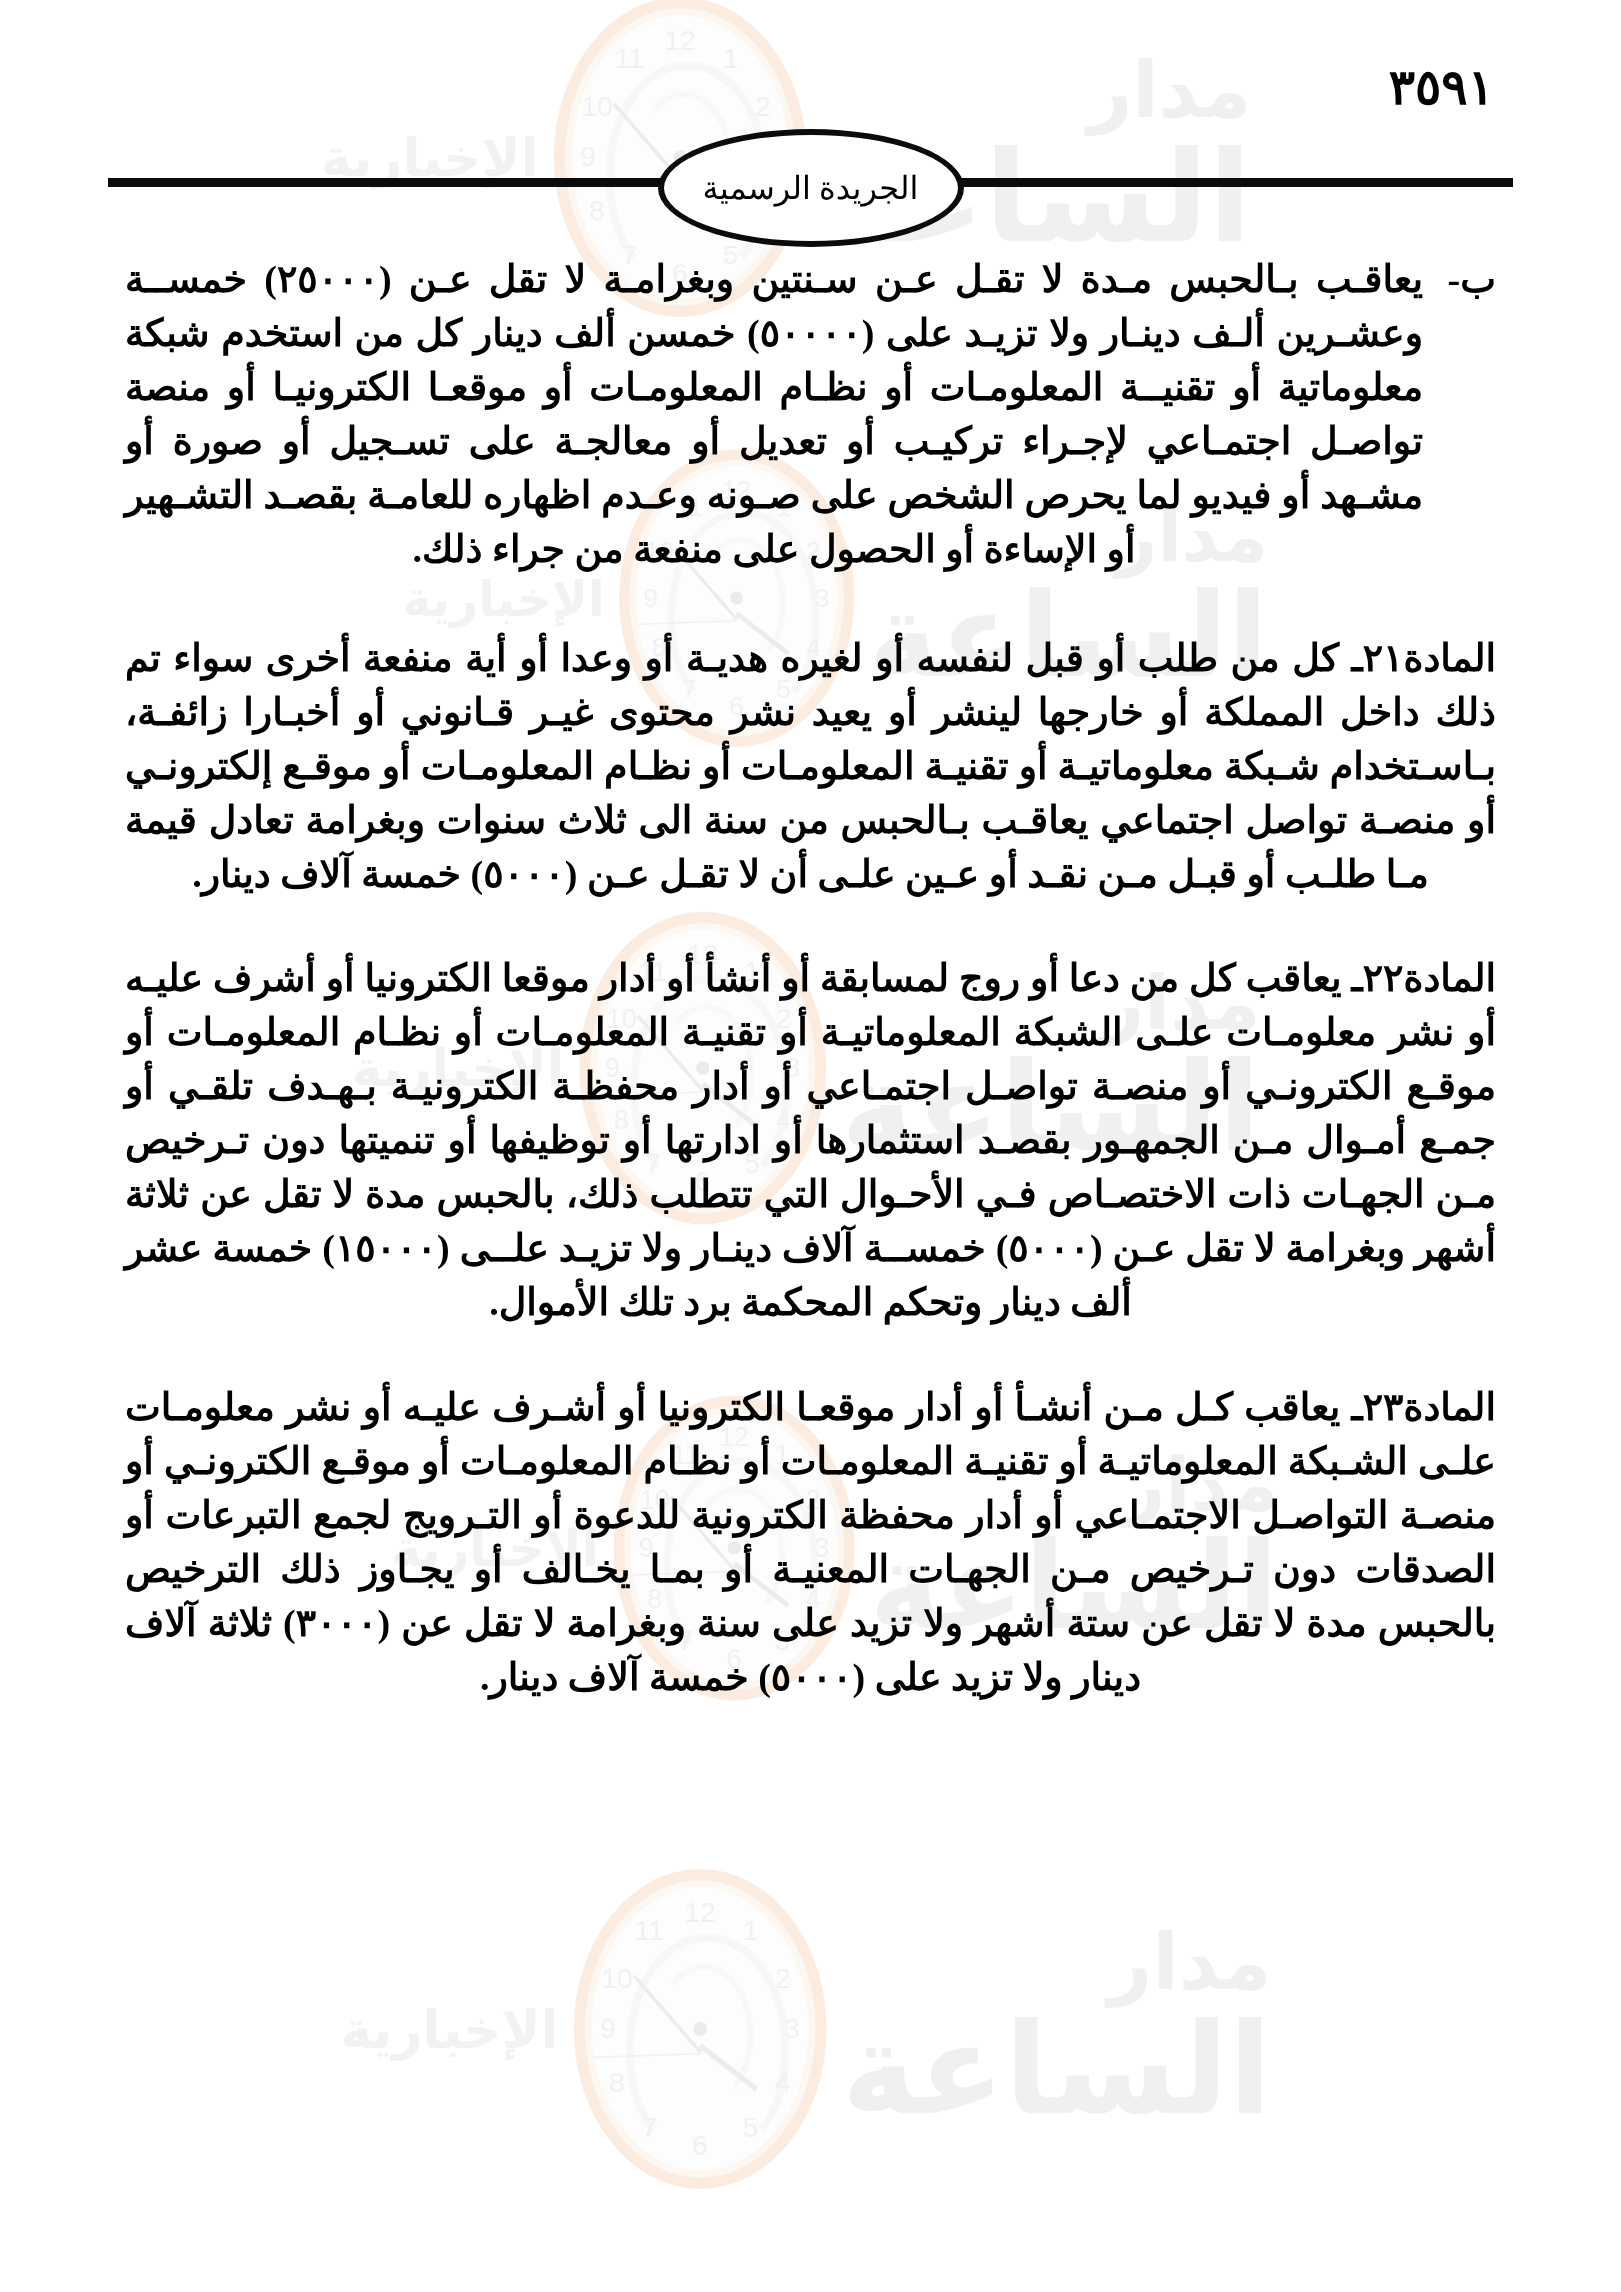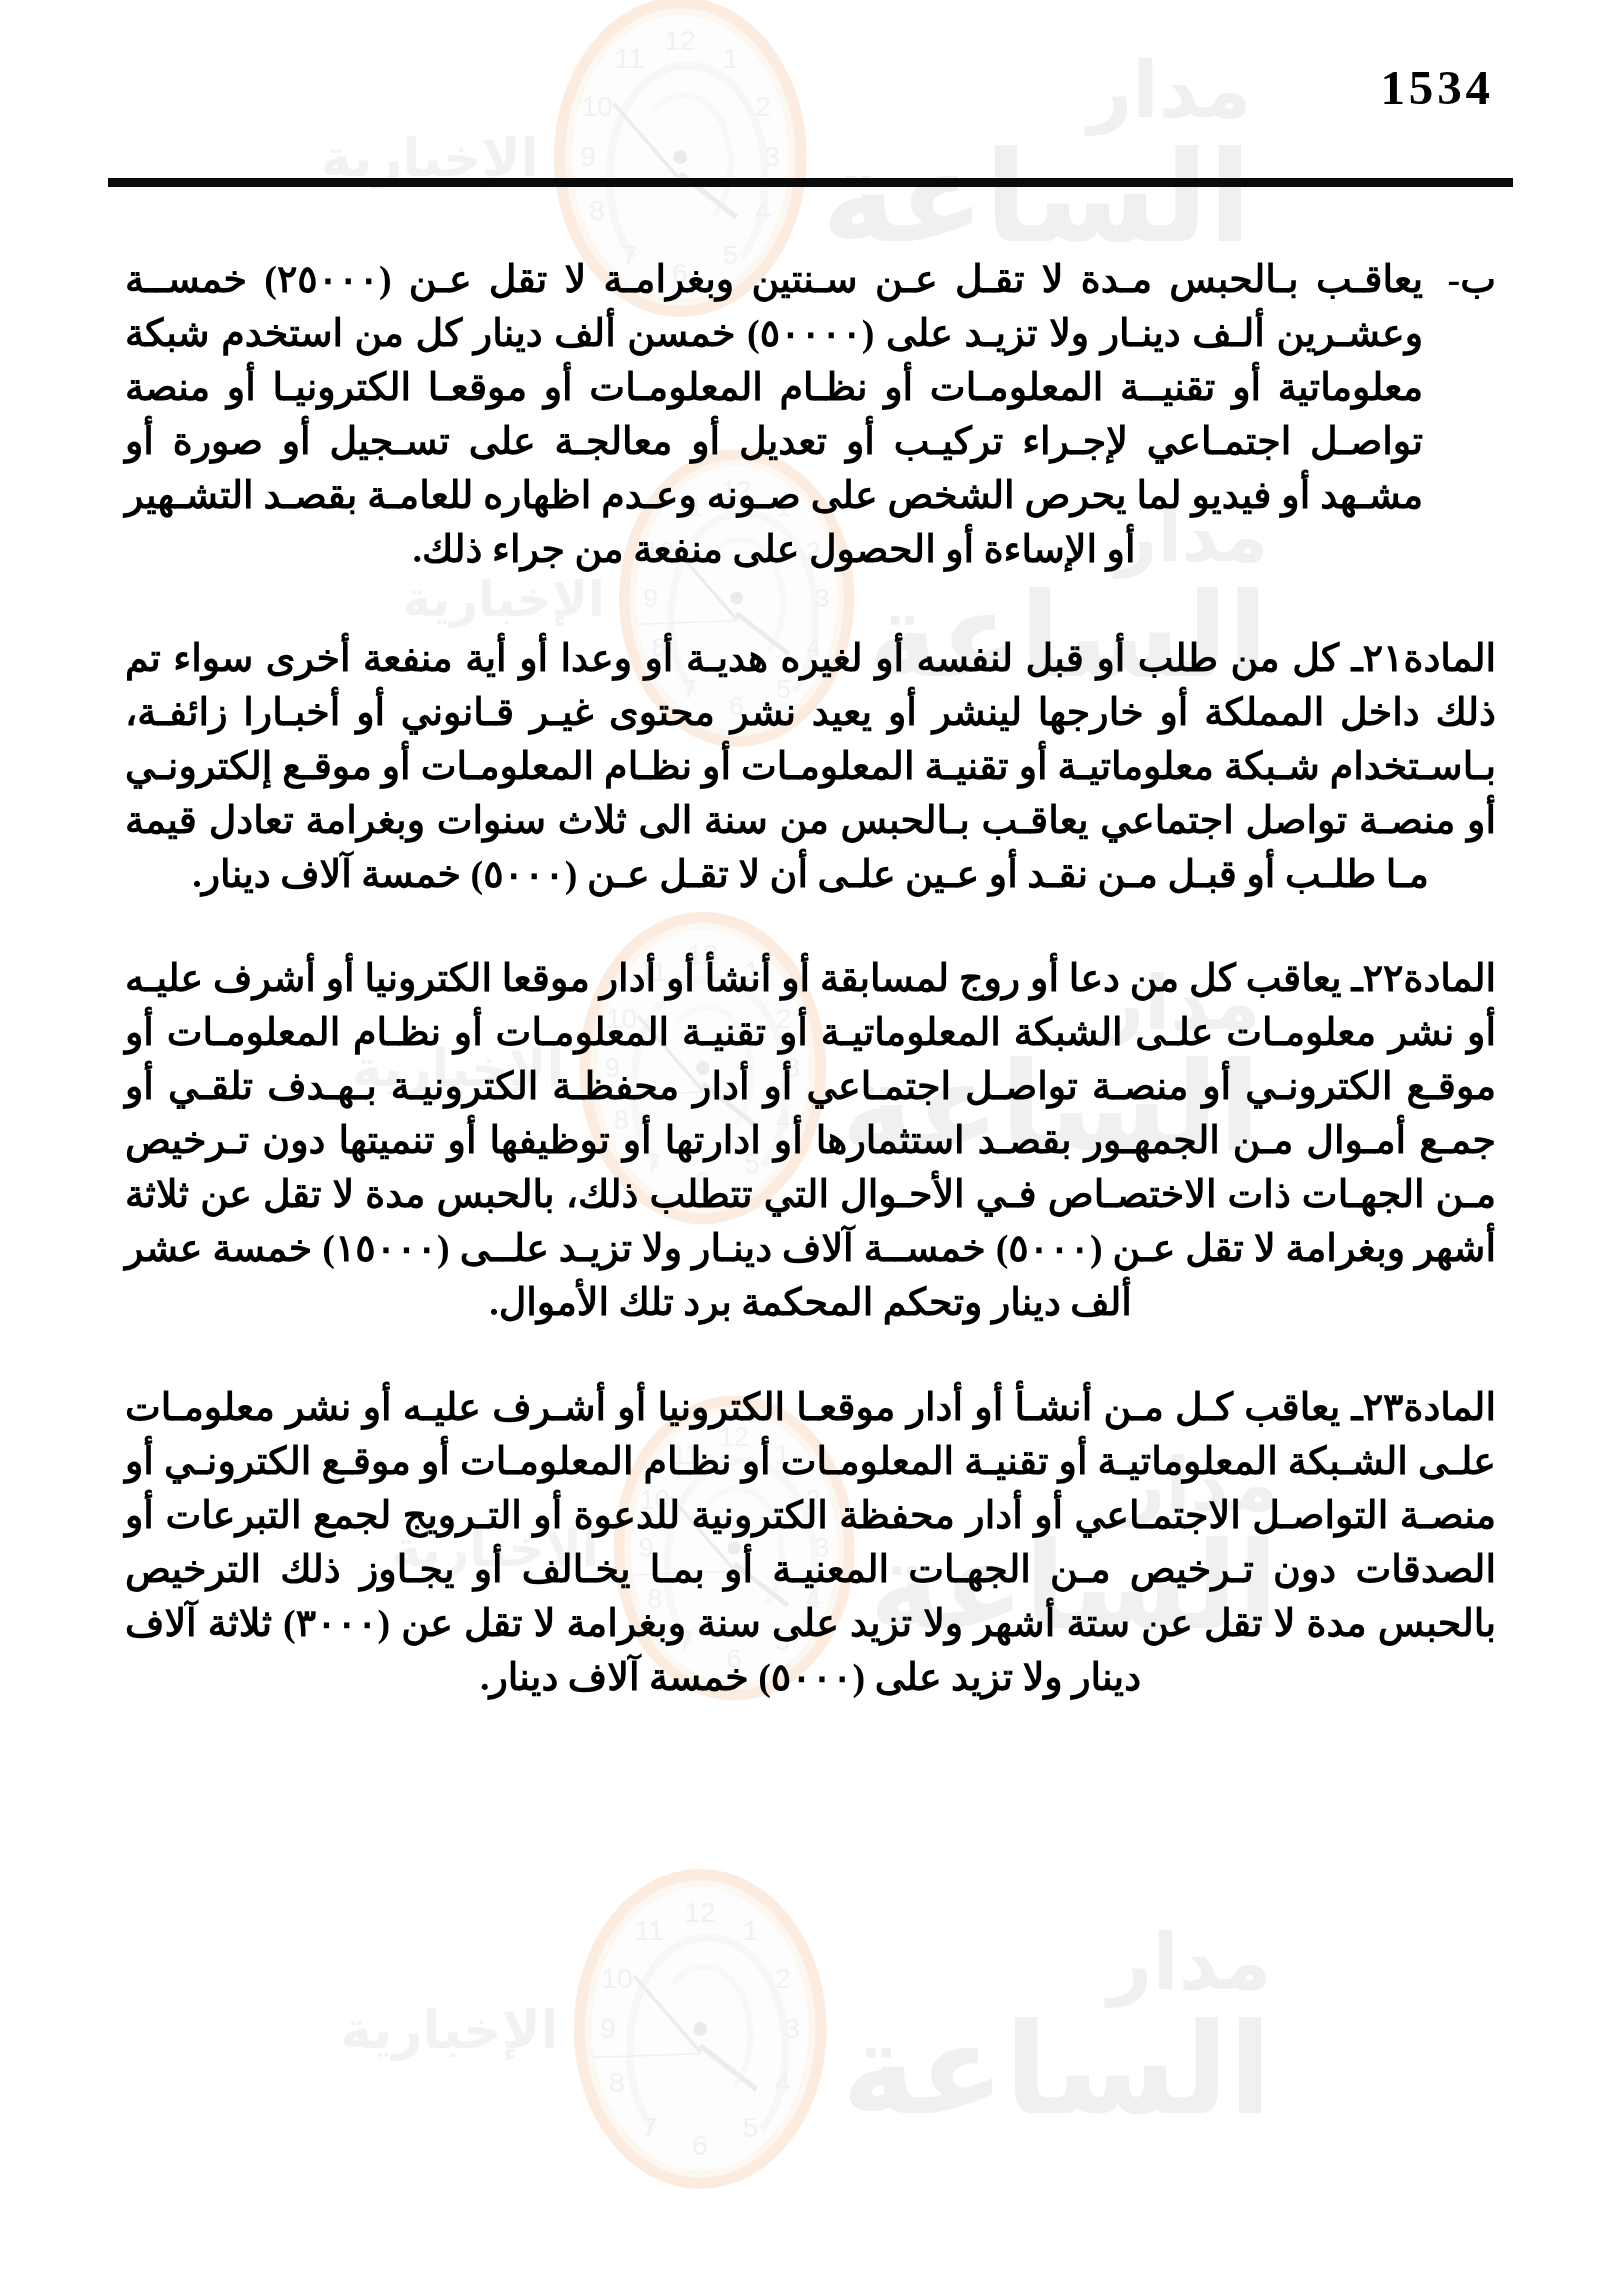--- a/index.html
+++ b/index.html
@@ -392,24 +392,27 @@
         <div class="num" style="left:14%;  top:33%;">10</div>
         <div class="num" style="left:28%;  top:17%;">11</div>
       </div>
       <div class="wm-small">الإخبارية</div>
     </div>
 
   </div>
 
   <div class="content">
 
-    <div class="page-number">1534</div>
+    <div class="page-number">٣٥٩١</div>
 
     <div class="masthead">
       <div class="rule"></div>
+      <div class="oval">
+        <span class="oval-label">الجريدة الرسمية</span>
+      </div>
     </div>
 
     <div class="body">
 
       <div class="clause">
         <span class="marker">ب-</span>
         <span class="clause-text">يعاقـب بـالحبس مـدة لا تقـل عـن سـنتين وبغرامـة لا تقل عـن (٢٥٠٠٠) خمســة وعشـرين ألـف دينـار ولا تزيـد على (٥٠٠٠٠) خمسن ألف دينار كل من استخدم شبكة معلوماتية أو تقنيــة المعلومـات أو نظـام المعلومـات أو موقعـا الكترونيـا أو منصة تواصـل اجتمـاعي لإجـراء تركيـب أو تعديل أو معالجـة على تسـجيل أو صورة أو مشـهد أو فيديو لما يحرص الشخص على صـونه وعـدم اظهاره للعامـة بقصـد التشـهير أو الإساءة أو الحصول على منفعة من جراء ذلك.</span>
       </div>
 
       <p class="para">

